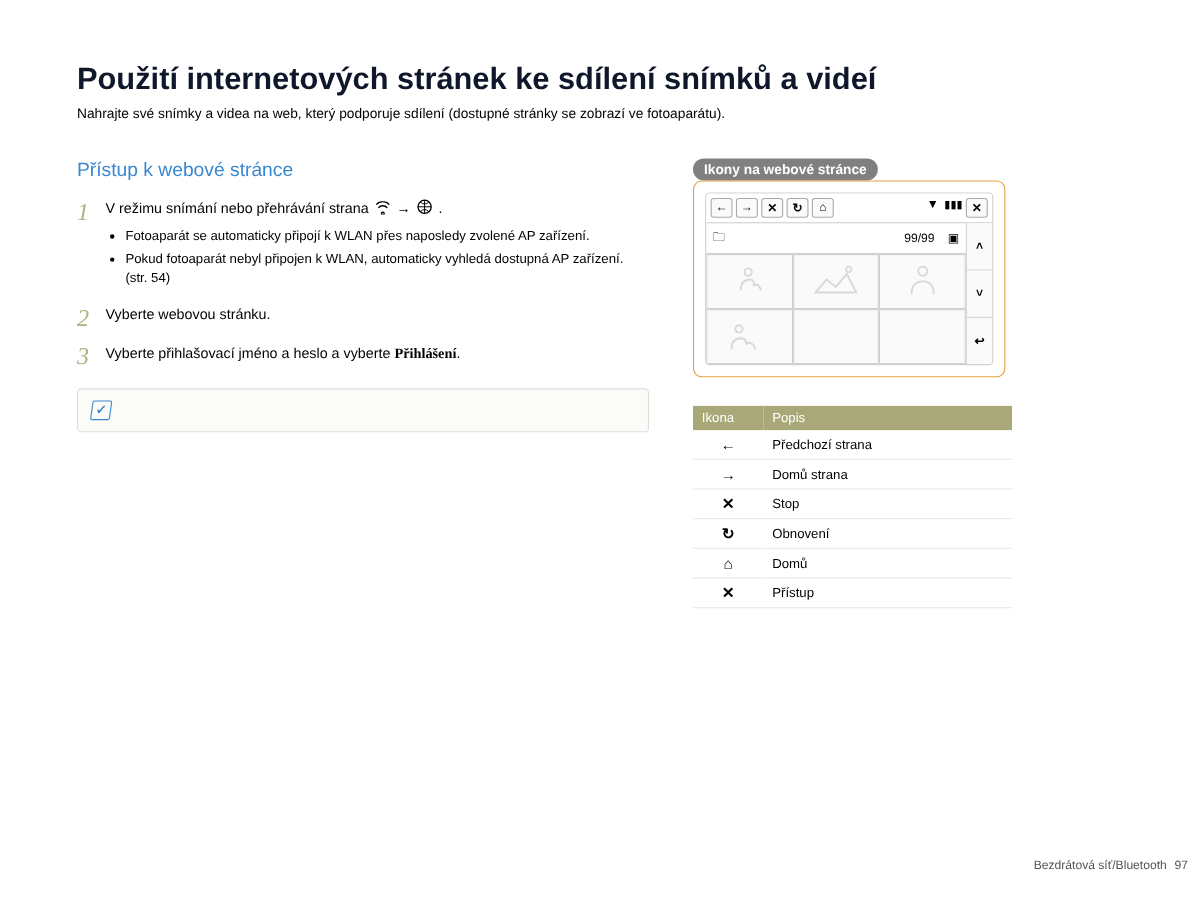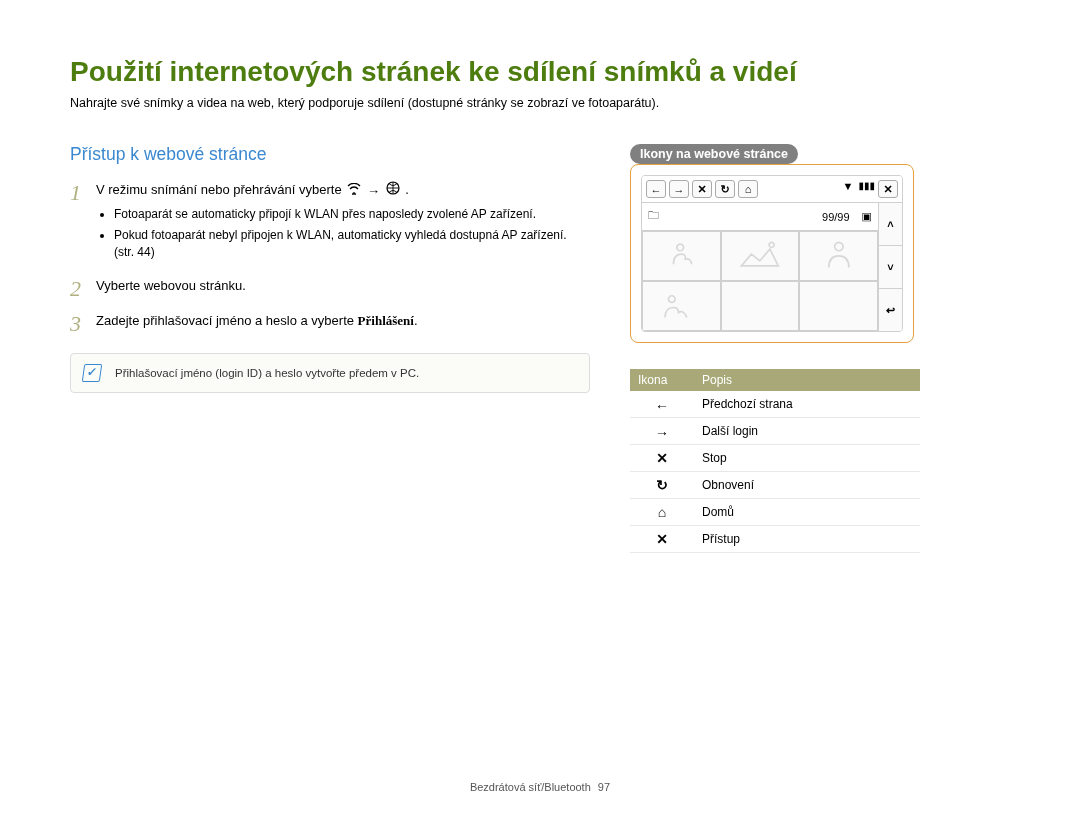--- a/index.html
+++ b/index.html
@@ -7,21 +7,21 @@
     font-family: Arial, Helvetica, sans-serif;
     font-size: 13px;
     color: #000;
     background: #fff;
     width: 1080px;
     height: 815px;
     padding: 56px 70px 0 70px;
     position: relative;
   }
   h1.page-title {
-    color: #4d7c0f;
+    color: #0f172a;
     font-size: 28px;
     font-weight: bold;
     margin-bottom: 8px;
   }
   .subtitle {
     font-size: 12.5px;
     margin-bottom: 34px;
   }
   .columns {
     display: flex;
@@ -161,78 +161,77 @@
   table.icon-table th:first-child { width: 64px; }
   table.icon-table td {
     padding: 5px 8px;
     border-bottom: 1px solid #e8e8e8;
   }
   table.icon-table td:first-child { text-align: center; font-size: 14px; font-weight: bold; }
   .footer {
     position: absolute;
     bottom: 22px;
     left: 0; right: 0;
-    text-align: center;
+    text-align: right;
     font-size: 11px;
     color: #555;
   }
   .footer .pg { margin-left: 4px; }
   .bold-inline { font-weight: bold; font-family: Liberation Serif, serif; }
 </style>
 </head>
 <body>
 
 <h1 class="page-title">Použití internetových stránek ke sdílení snímků a videí</h1>
 <p class="subtitle">Nahrajte své snímky a videa na web, který podporuje sdílení (dostupné stránky se zobrazí ve fotoaparátu).</p>
 
 <div class="columns">
   <div class="col-left">
     <h2 class="section-heading">Přístup k webové stránce</h2>
 
     <div class="step">
       <div class="step-num">1</div>
       <div class="step-body">
         <div class="main-line">
-          <span>V režimu snímání nebo přehrávání vyberte </span>
+          <span>V režimu snímání nebo přehrávání strana </span>
           <span class="inline-icon">
             <svg width="14" height="12" viewBox="0 0 14 12">
                 <path d="M7 10 a1.2 1.2 0 1 0 0.01 0 M3 6 a5 5 0 0 1 8 0 M1 3 a8 8 0 0 1 12 0" stroke="#000" stroke-width="1.3" fill="none"></path>
               </svg>
           </span>
           <span>→</span>
           <span class="inline-icon">
             <svg width="14" height="14" viewBox="0 0 14 14">
                 <circle cx="7" cy="7" r="6" stroke="#000" stroke-width="1.2" fill="none"></circle>
                 <path d="M1 7 h12 M7 1 v12 M3 2.5 q4 4 8 0 M3 11.5 q4 -4 8 0" stroke="#000" stroke-width="0.9" fill="none"></path>
               </svg>
           </span>
           <span>.</span>
         </div>
         <ul>
           <li>Fotoaparát se automaticky připojí k WLAN přes naposledy zvolené AP zařízení.</li>
-          <li>Pokud fotoaparát nebyl připojen k WLAN, automaticky vyhledá dostupná AP zařízení. (str. 44)</li>
+          <li>Pokud fotoaparát nebyl připojen k WLAN, automaticky vyhledá dostupná AP zařízení. (str. 54)</li>
         </ul>
       </div>
     </div>
 
     <div class="step">
       <div class="step-num">2</div>
       <div class="step-body">Vyberte webovou stránku.</div>
     </div>
 
     <div class="step">
       <div class="step-num">3</div>
       <div class="step-body">
-        <span>Zadejte přihlašovací jméno a heslo a vyberte </span><span class="bold-inline">Přihlášení</span><span>.</span>
+        <span>Vyberte přihlašovací jméno a heslo a vyberte </span><span class="bold-inline">Přihlášení</span><span>.</span>
       </div>
     </div>
 
     <div class="note-box">
       <div class="note-icon">✓</div>
-      <div class="note-text">Přihlašovací jméno (login ID) a heslo vytvořte předem v PC.</div>
     </div>
   </div>
 
   <div class="col-right">
     <div class="bullet-label">Ikony na webové stránce</div>
 
     <div class="device-frame">
       <div class="device-inner">
         <div class="toolbar">
           <div class="btn-group">
@@ -292,21 +291,21 @@
           <tr>
         <th>Ikona</th>
         <th>Popis</th>
       </tr>
       <tr>
             <td>←</td>
             <td>Předchozí strana</td>
           </tr>
       <tr>
             <td>→</td>
-            <td>Další login</td>
+            <td>Domů strana</td>
           </tr>
       <tr>
             <td>✕</td>
             <td>Stop</td>
           </tr>
       <tr>
             <td>↻</td>
             <td>Obnovení</td>
           </tr>
       <tr>

